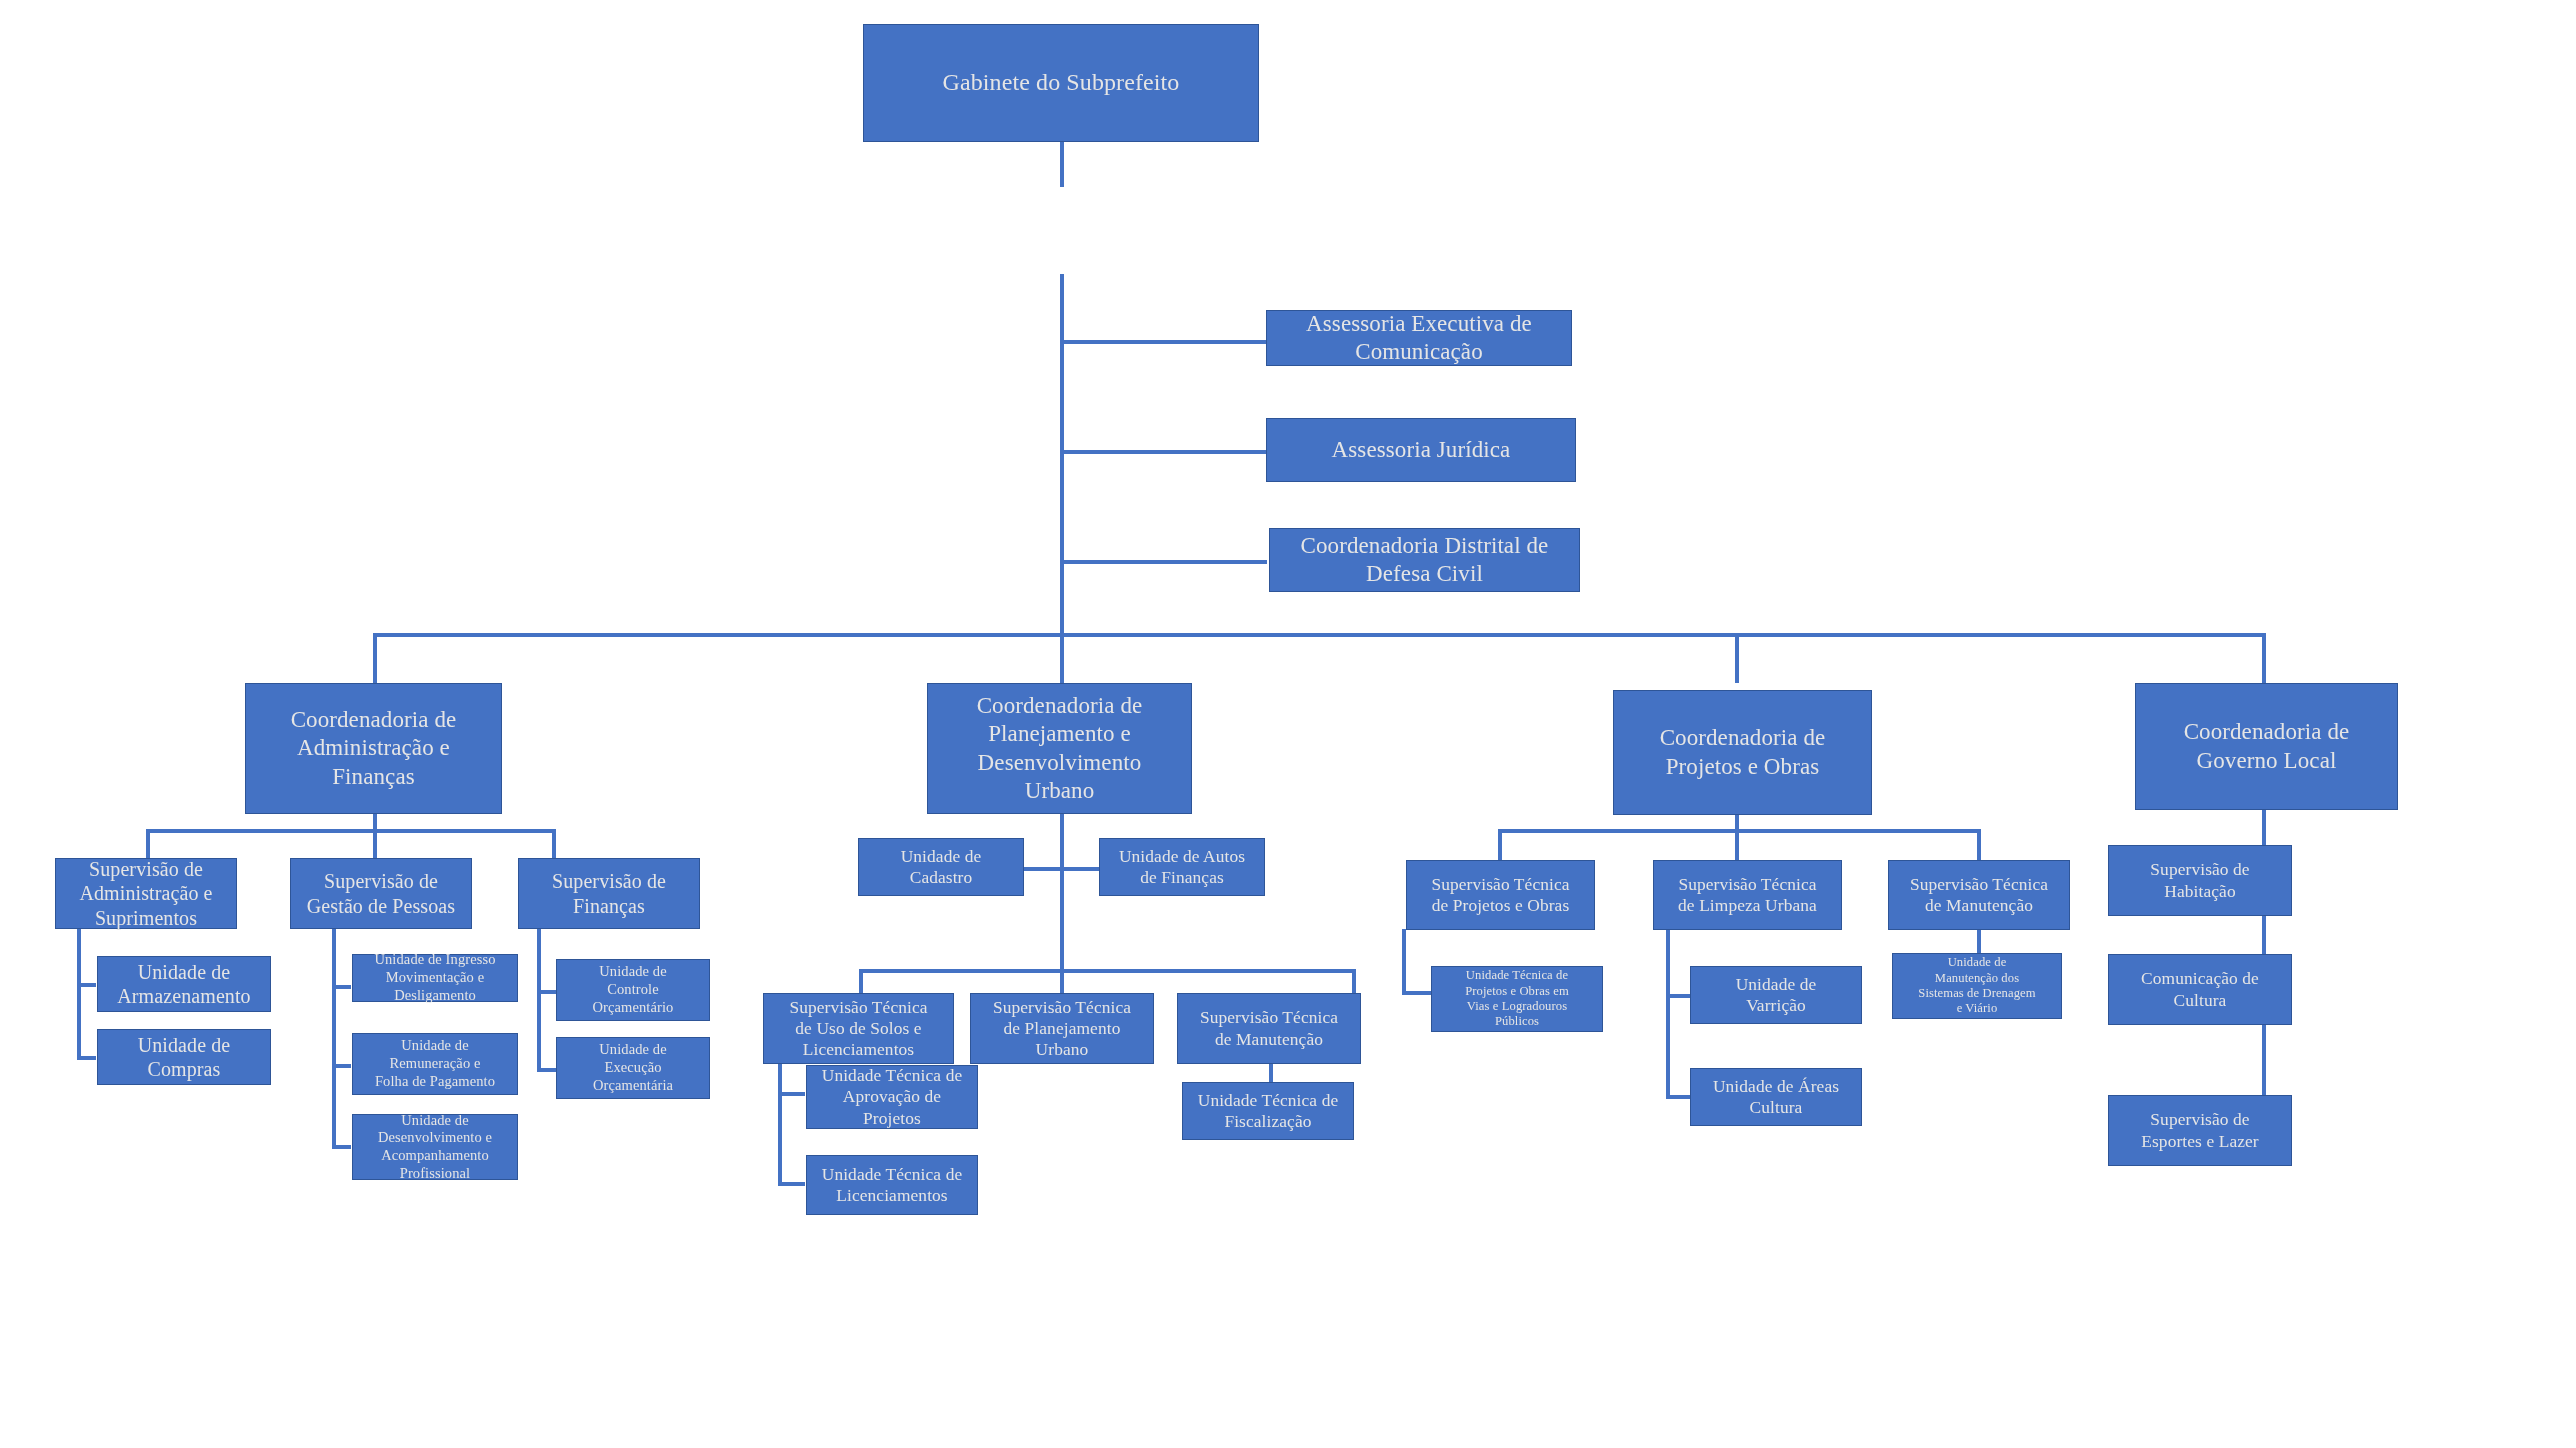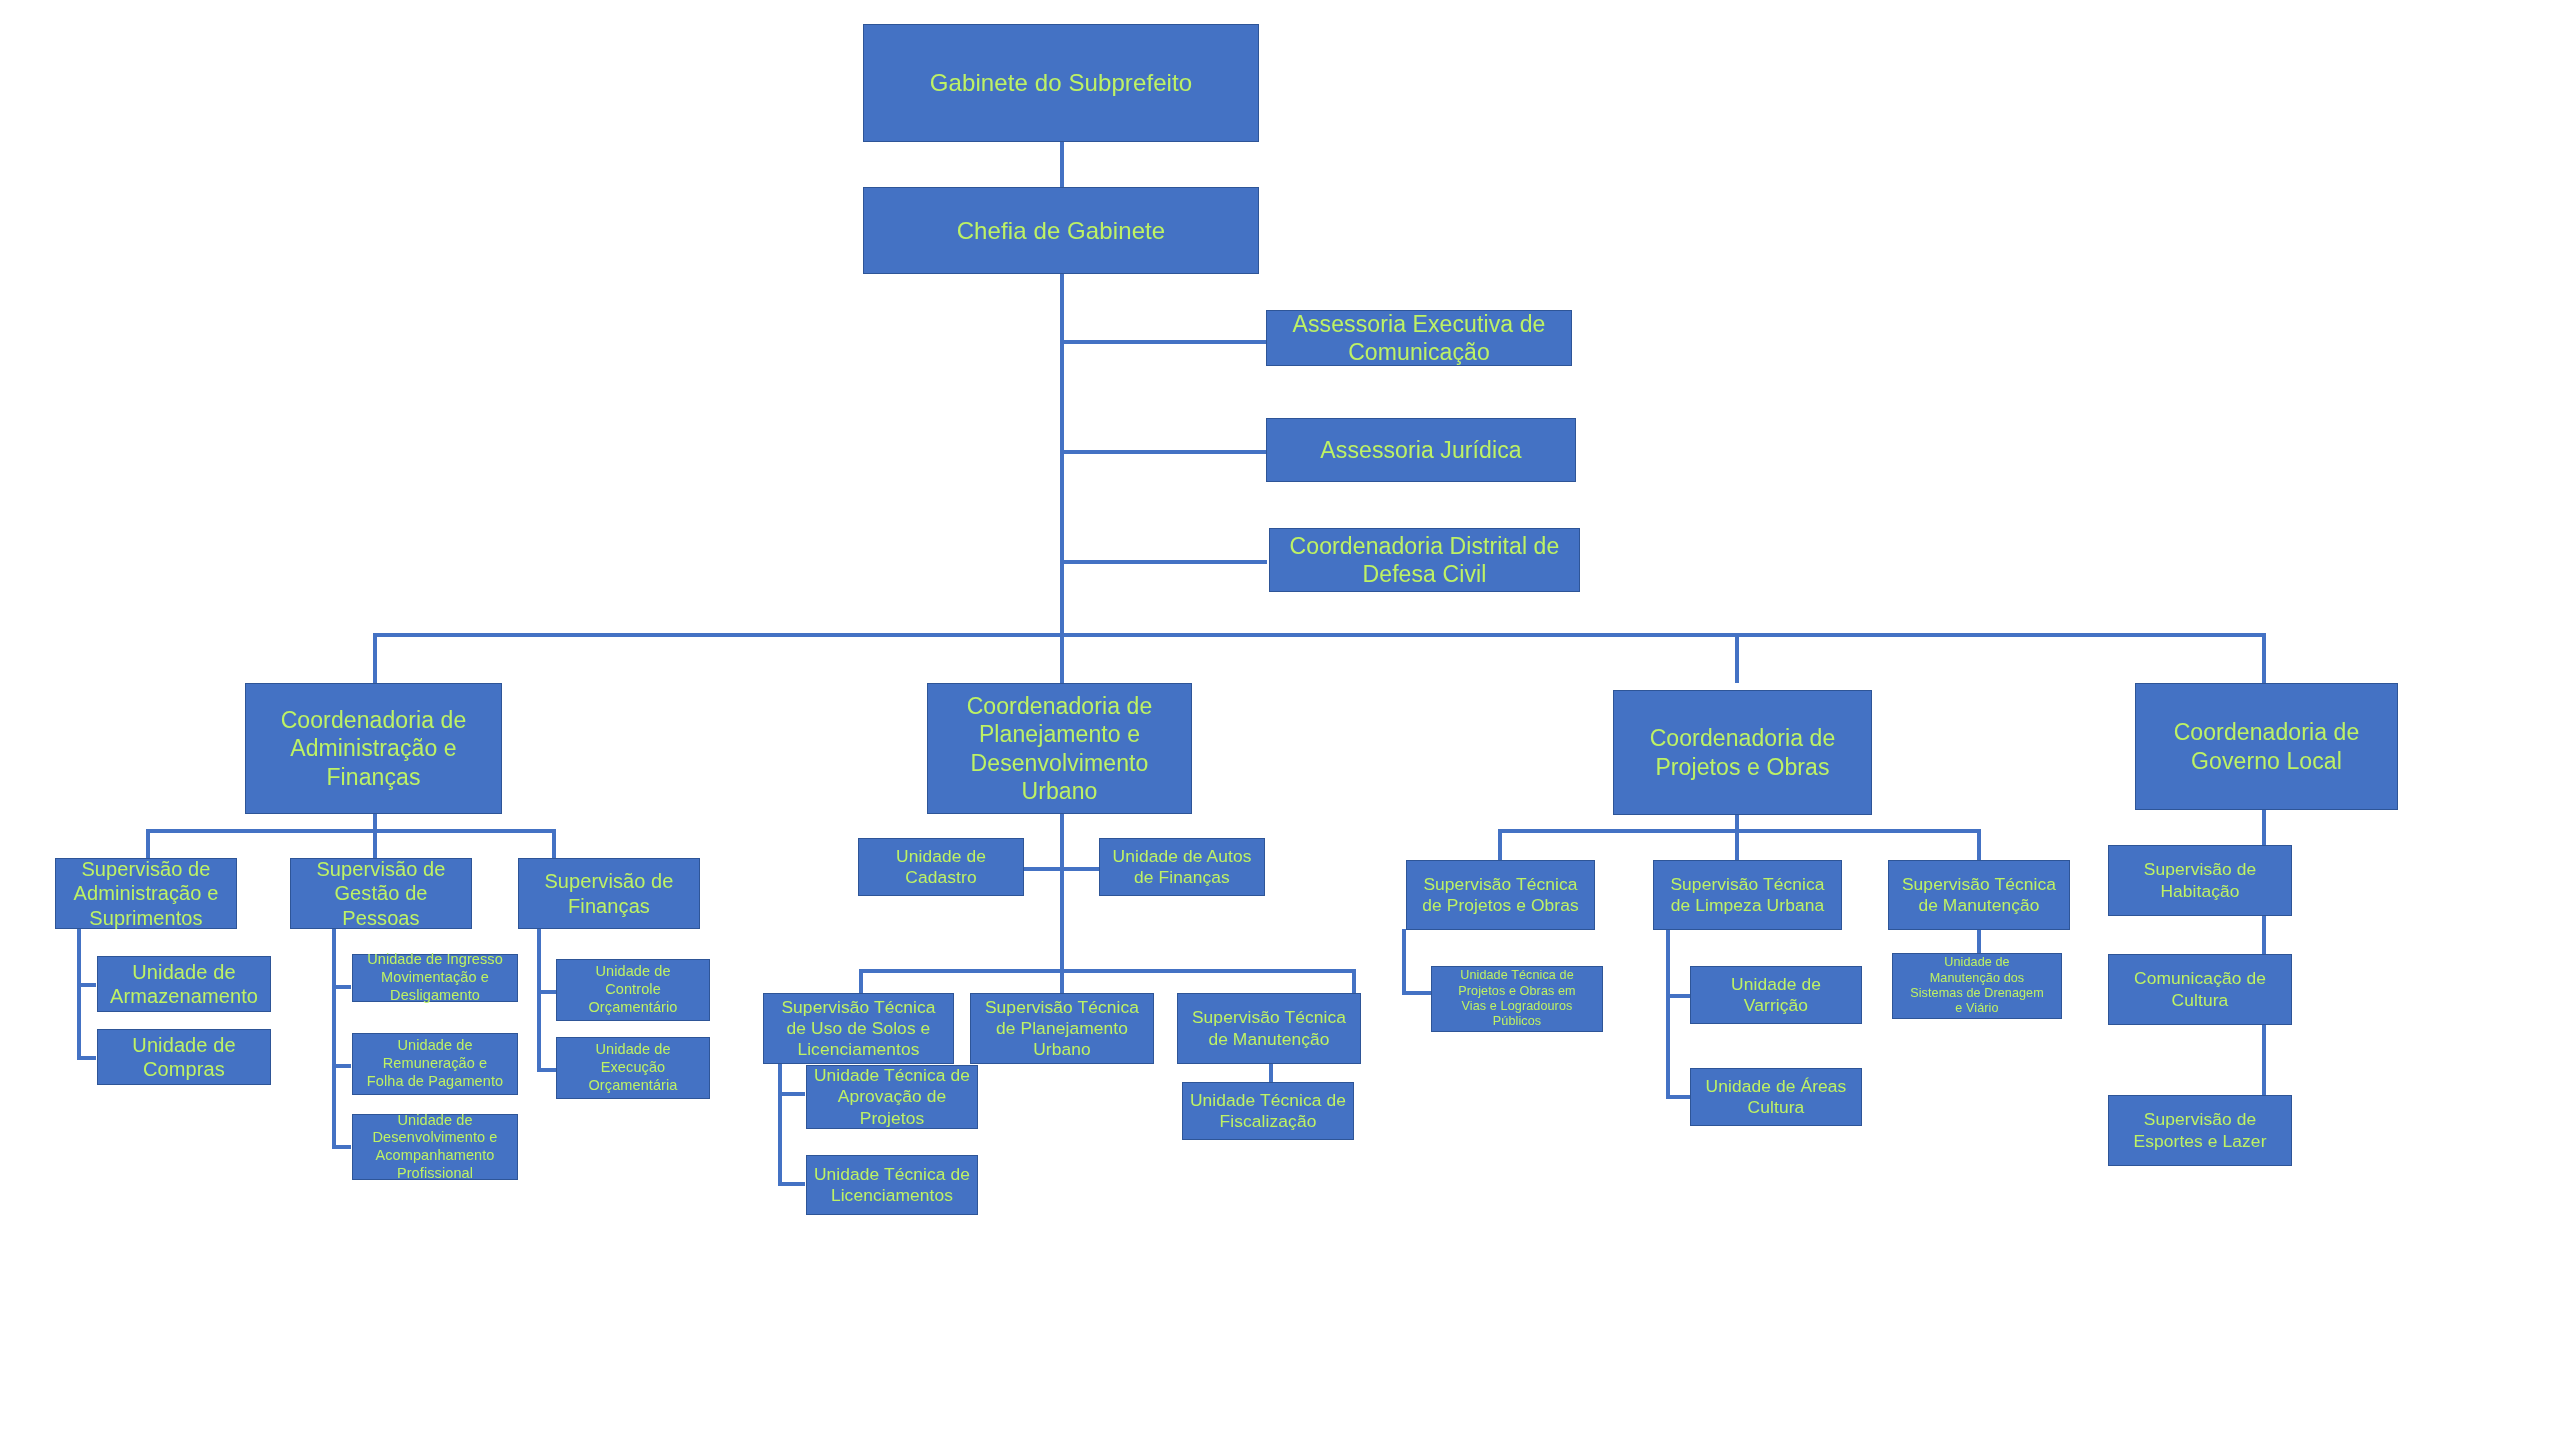--- a/index.html
+++ b/index.html
@@ -15,29 +15,30 @@
     width: 2576px;
     height: 1449px;
     background: #ffffff;
     overflow: hidden;
   }
   .node {
     position: absolute;
     box-sizing: border-box;
     background: #4472C4;
     border: 1.9px solid #2E5597;
-    color: #bef264;
+    color: #e5e5e5;
     display: flex;
     align-items: center;
     justify-content: center;
     text-align: center;
     line-height: 1.22;
     padding: 1.9px 5.8px;
     white-space: pre-line;
     letter-spacing: 0.1px;
+    font-family: Liberation Serif, serif;
   }
   .lv0 { font-size: 24px; }
   .lv1 { font-size: 23px; }
   .lv3 { font-size: 20px; }
   .lv4 { font-size: 17.4px; }
   .lv5 { font-size: 14.5px; }
   .lv6 { font-size: 12.6px; }
   .conn {
     position: absolute;
     background: #4472C4;
@@ -112,21 +113,20 @@
 
   <div class="conn vline" style="left:1977px; top:929px; height:24px;"></div>
 
   <div class="conn vline" style="left:2262px; top:809px; height:326px;"></div>
   <div class="conn hline" style="left:2217px; top:882px; width:45px;"></div>
   <div class="conn hline" style="left:2217px; top:990px; width:45px;"></div>
   <div class="conn hline" style="left:2217px; top:1132px; width:45px;"></div>
 
   <div class="node lv0" style="left:863px; top:24px; width:396px; height:118px;">Gabinete do Subprefeito</div>
 
-  <div class="node lv0" style="left:863px; top:187px; width:396px; height:87px;">Chefia de Gabinete</div>
 
   <div class="node lv1" style="left:1266px; top:310px; width:306px; height:56px;">Assessoria Executiva de
 Comunicação</div>
 
   <div class="node lv1" style="left:1269px; top:528px; width:311px; height:64px;">Coordenadoria Distrital de
 Defesa Civil</div>
 
   <div class="node lv1" style="left:1266px; top:418px; width:310px; height:64px;">Assessoria Jurídica</div>
 
   <div class="node lv1" style="left:245px; top:683px; width:257px; height:131px;">Coordenadoria de

